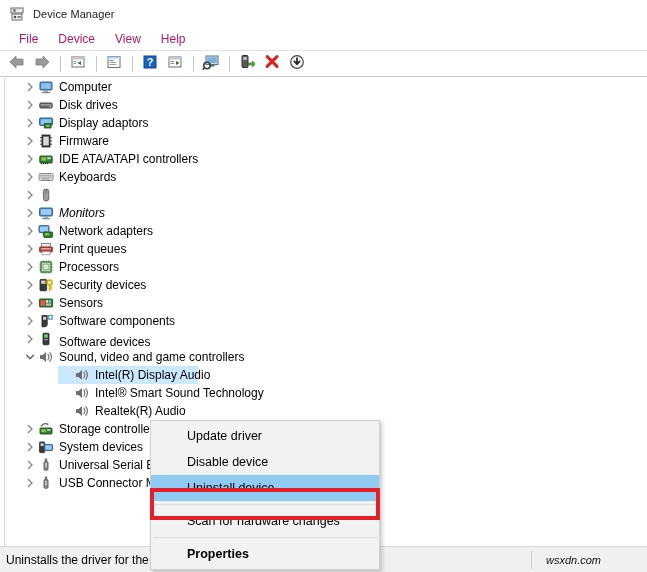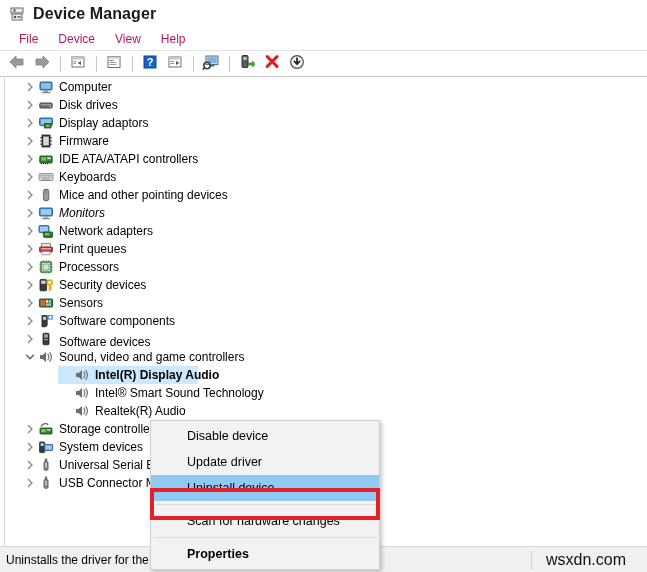--- a/index.html
+++ b/index.html
@@ -28,24 +28,23 @@
     box-sizing: border-box;
   }
   .title-icon {
     width: 16px;
     height: 16px;
     position: relative;
     flex: 0 0 auto;
     margin-right: 8px;
   }
   .title-text {
-    font-size: 16px;
+    font-size: 11px;
     color: #1a1a1a;
     letter-spacing: .1px;
-    font-weight: bold;
   }
 
   
   .menubar {
     height: 23px;
     background: #ffffff;
     display: flex;
     align-items: center;
     padding-left: 9px;
     box-sizing: border-box;
@@ -136,21 +135,21 @@
     line-height: 16px;
   }
   .row.selected .sel-bg {
     position: absolute;
     left: 0;
     top: 0;
     height: 18px;
     background: #cce8ff;
     z-index: -1;
   }
-  .row.selected { background: transparent; font-weight: bold; }
+  .row.selected { background: transparent; }
 
   
   .lvl1 { padding-left: 22px; }
   .lvl2 { padding-left: 58px; }
 
   
   .statusbar {
     position: absolute;
     left: 0;
     top: 546px;
@@ -172,23 +171,24 @@
   }
   .status-sep {
     width: 1px;
     height: 18px;
     background: #d0d0d0;
   }
   .status-pane-right {
     width: 115px;
     padding-left: 14px;
     box-sizing: border-box;
-    font-size: 16px;
+    font-size: 11px;
     color: #111111;
     white-space: nowrap;
+    font-style: italic;
   }
 
   
   .ctxmenu {
     position: absolute;
     left: 150px;
     top: 420px;
     width: 230px;
     background: #f2f2f2;
     border: 1px solid #cfcfcf;
@@ -475,21 +475,20 @@
       <div class="row lvl1">
         <span class="chev" style="position: relative; z-index: 1;">
           <svg width="10" height="10" viewBox="0 0 10 10">
             <path d="M3.4 1.6 L7 5 L3.4 8.4" fill="none" stroke="#8a8a8a" stroke-width="1.4" stroke-linecap="round" stroke-linejoin="round"></path>
           </svg>
         </span>
         <span class="icon" style="position: relative; z-index: 1;"><svg width="16" height="16" viewBox="0 0 16 16">
             <rect x="5.4" y="2" width="5.4" height="12" rx="2.6" fill="#9e9e9e" stroke="#5e5e5e" stroke-width=".9"></rect>
             <line x1="8.1" y1="2.6" x2="8.1" y2="6.4" stroke="#5e5e5e" stroke-width=".8"></line>
           </svg></span>
-        <span class="label" style="position: relative; z-index: 1;">Mice and other pointing devices</span>
       </div>
       <div class="row lvl1">
         <span class="chev" style="position: relative; z-index: 1;">
           <svg width="10" height="10" viewBox="0 0 10 10">
             <path d="M3.4 1.6 L7 5 L3.4 8.4" fill="none" stroke="#8a8a8a" stroke-width="1.4" stroke-linecap="round" stroke-linejoin="round"></path>
           </svg>
         </span>
         <span class="icon" style="position: relative; z-index: 1;"><svg width="16" height="16" viewBox="0 0 16 16">
             <rect x="1.6" y="3" width="12.8" height="8" rx="1" fill="#4f8fce" stroke="#2f5f8f" stroke-width="1"></rect>
             <rect x="2.8" y="4.2" width="10.4" height="5.6" fill="#9dcdf0"></rect>
@@ -707,24 +706,24 @@
             <rect x="7" y="8.6" width="2" height="1.2" fill="#e3e3e3"></rect>
           </svg></span>
         <span class="label" style="position: relative; z-index: 1;">USB Connector Managers</span>
       </div>
     </div>
 </div>
 
 <div class="ctxmenu">
   <div id="ctx-items">
       <div class="ctx-item">
+        <span>Update driver</span>
+      </div>
+      <div class="ctx-item">
         <span>Disable device</span>
-      </div>
-      <div class="ctx-item">
-        <span>Update driver</span>
       </div>
       <div class="ctx-item hl">
         <span>Uninstall device</span>
       </div>
       <div class="ctx-sep"></div>
       <div class="ctx-item">
         <span>Scan for hardware changes</span>
       </div>
       <div class="ctx-sep"></div>
       <div class="ctx-item bold">

